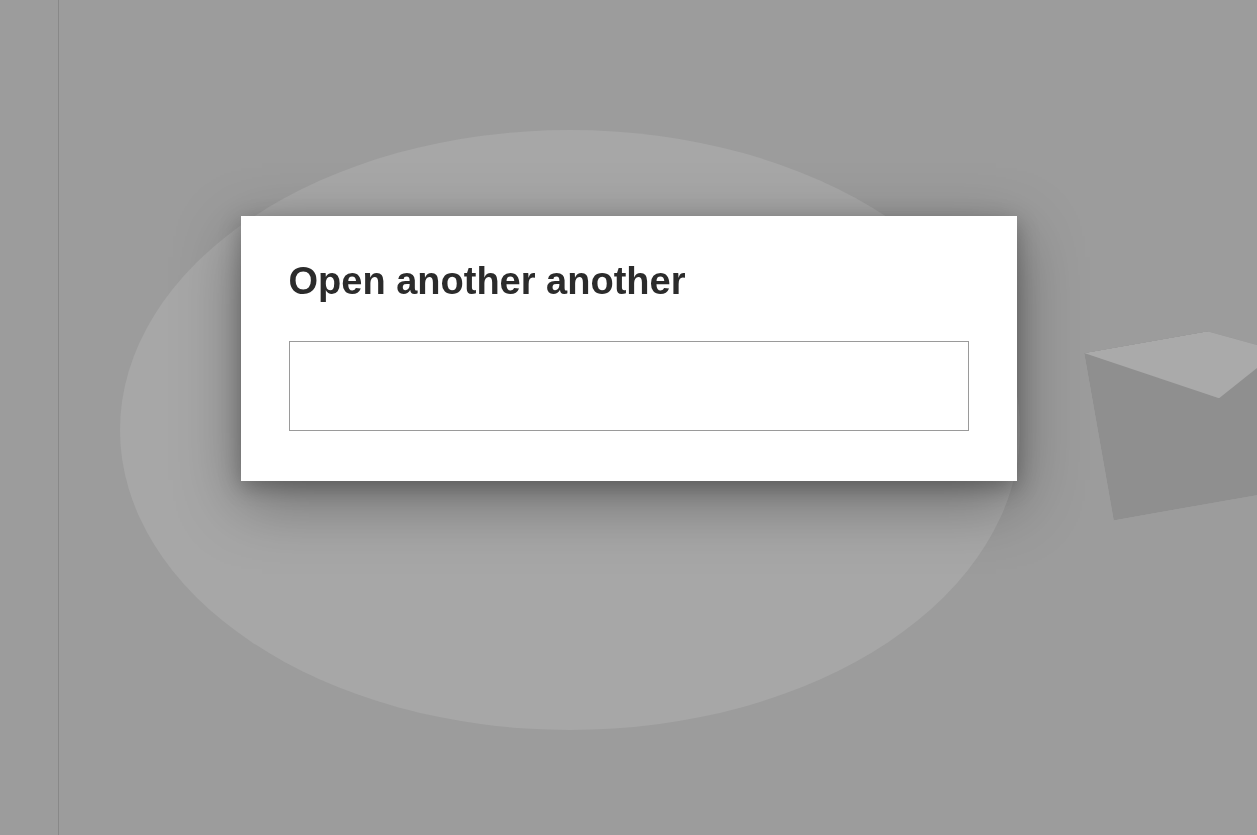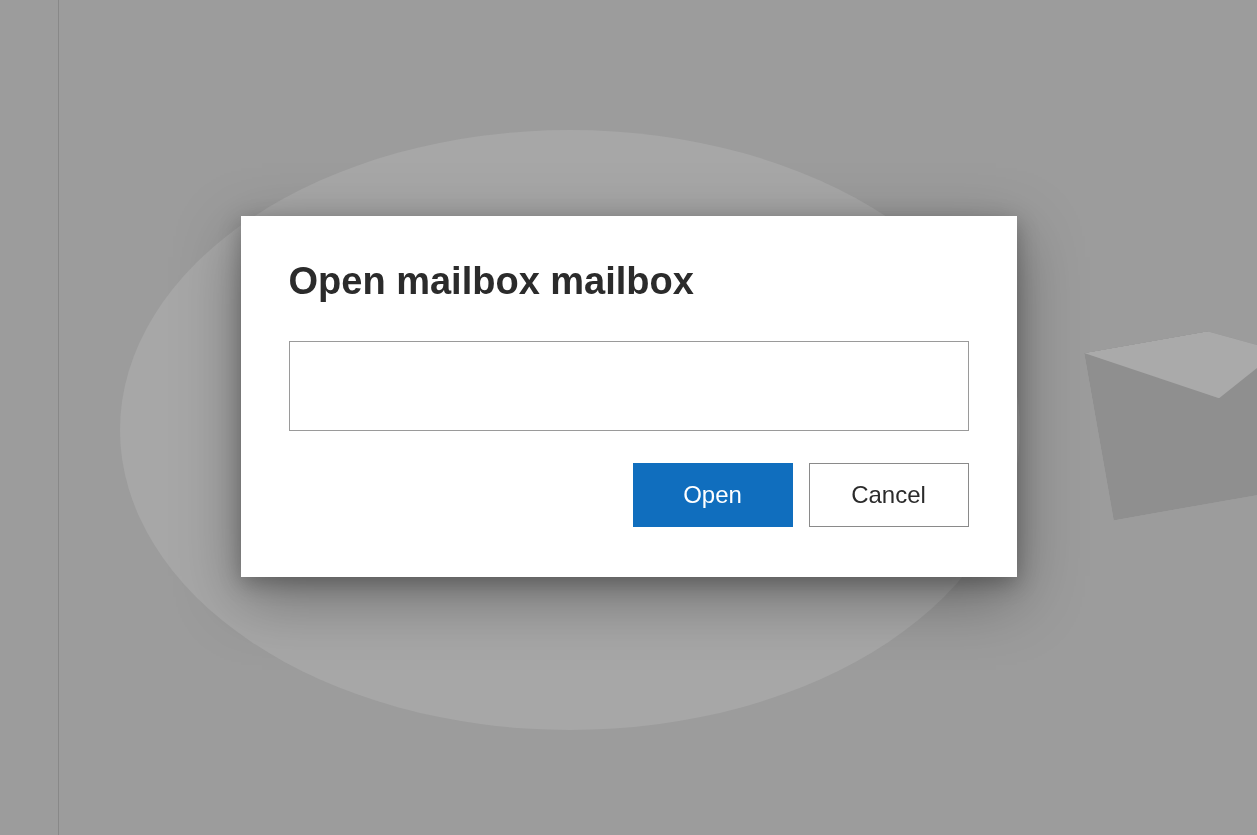--- a/index.html
+++ b/index.html
@@ -116,22 +116,18 @@
   </style>
 </head>
 <body>
 
 <div class="vertical-divider"></div>
 <div class="bg-shape bg-circle-1"></div>
 <div class="bg-envelope"></div>
 
 <div class="overlay">
   <div class="dialog">
-    <h1 class="dialog-title">Open mailbox mailbox</h1>
+    <h1 class="dialog-title">Open another another</h1>
 
     <input type="text" class="mailbox-input" autofocus="" value="" style="">
 
-    <div class="button-row">
-      <button class="btn btn-primary">Open</button>
-      <button class="btn btn-secondary">Cancel</button>
-    </div>
   </div>
 </div>
 
 </body></html>

